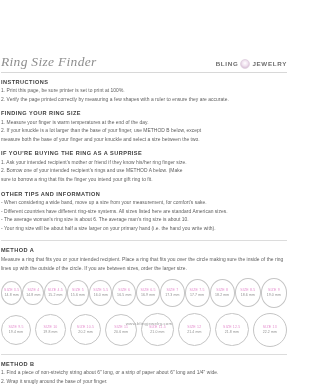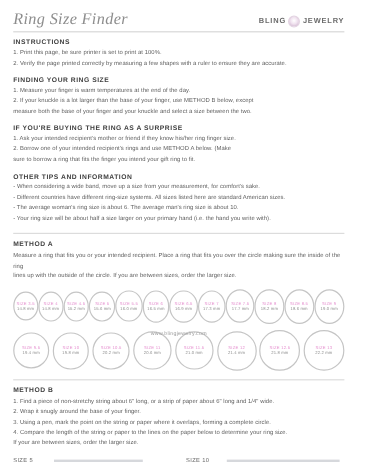--- a/index.html
+++ b/index.html
@@ -12,22 +12,23 @@
     height: 386px;
     overflow: hidden;
     font-family: "Liberation Sans", sans-serif;
     color: #4a4a4a;
     position: relative;
   }
   .page {
     width: 298px;
     height: 286px;
     box-sizing: border-box;
-    padding: 9px 11px 0 11px;
+    padding: 9px 11px 0 1px;
     position: relative;
+    margin-top: 46px;
   }
   
   .header {
     display: flex;
     align-items: flex-end;
     justify-content: space-between;
     padding-bottom: 3px;
     border-bottom: 1px solid #d8d8d8;
   }
   .doc-title {

